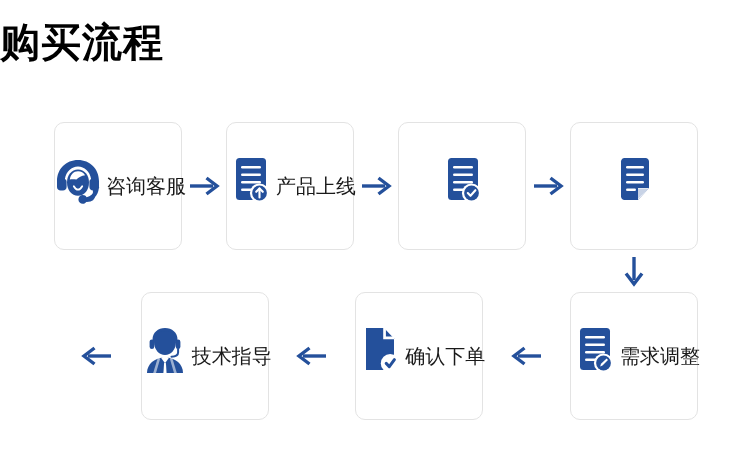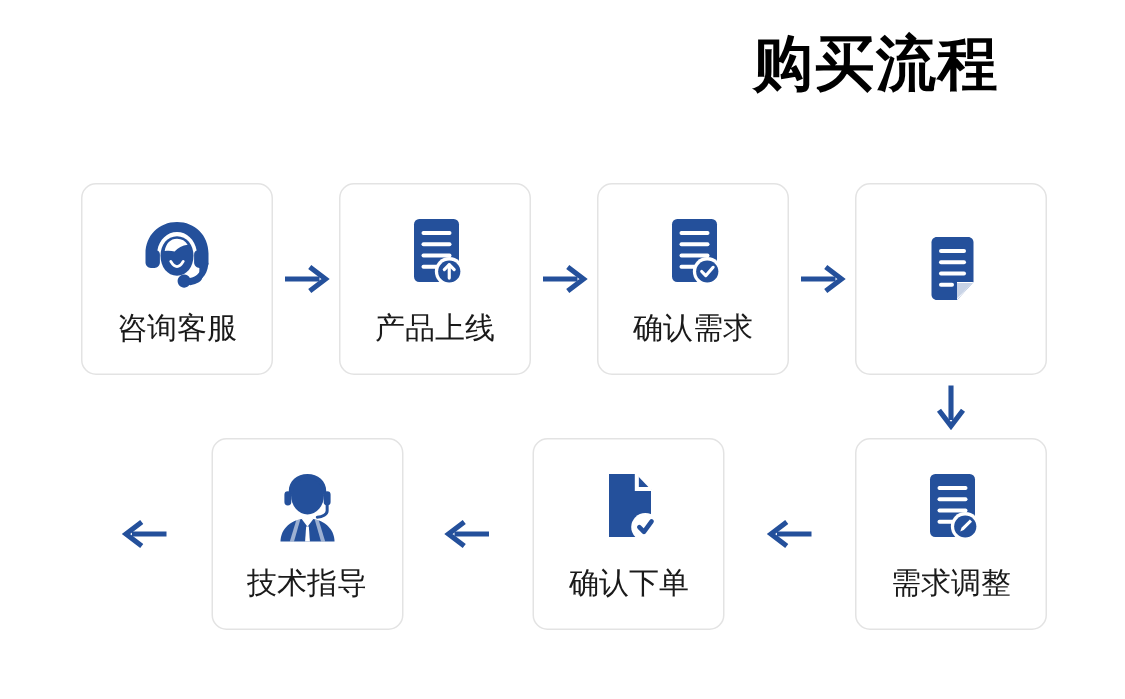--- a/index.html
+++ b/index.html
@@ -19,21 +19,21 @@
     position: relative;
     width: 750px;
     height: 466px;
     box-sizing: border-box;
   }
   .page-title {
     position: absolute;
     top: 14px;
     left: 0;
     width: 666px;
-    text-align: right;
+    text-align: left;
     font-size: 40px;
     line-height: 58px;
     font-weight: bold;
     color: #000000;
     letter-spacing: 1px;
     font-family: Liberation Serif, serif;
   }
   .flow {
     position: absolute;
     top: 118px;
@@ -52,21 +52,21 @@
   .row-bottom { top: 172px; }
 
   .card {
     width: 128px;
     height: 128px;
     box-sizing: border-box;
     border: 1px solid #e3e3e3;
     border-radius: 10px;
     background: #ffffff;
     display: flex;
-    flex-direction: column;
+    flex-direction: row;
     align-items: center;
     justify-content: center;
     flex: 0 0 auto;
   }
   .card-icon {
     height: 58px;
     width: 58px;
     display: flex;
     align-items: center;
     justify-content: center;
@@ -163,21 +163,20 @@
             <rect x="12" y="3" width="30" height="42" rx="3.5" fill="#24509b"></rect>
             <rect x="17" y="11" width="20" height="2.6" rx="1.3" fill="#ffffff"></rect>
             <rect x="17" y="18.5" width="20" height="2.6" rx="1.3" fill="#ffffff"></rect>
             <rect x="17" y="26" width="20" height="2.6" rx="1.3" fill="#ffffff"></rect>
             <rect x="17" y="33.5" width="13" height="2.6" rx="1.3" fill="#ffffff"></rect>
             <circle cx="35.5" cy="38" r="9.6" fill="#ffffff"></circle>
             <circle cx="35.5" cy="38" r="7.4" fill="#24509b"></circle>
             <path d="M31.8 38 L34.5 40.8 L39.4 35.2" stroke="#ffffff" stroke-width="2.1" fill="none" stroke-linecap="round" stroke-linejoin="round"></path>
           </svg>
         </div>
-        <div class="card-label">确认需求</div>
       </div>
 
       <div class="arrow">
         <svg width="32" height="22" viewBox="0 0 32 22">
           <path d="M2 11 L25 11" stroke="#24509b" stroke-width="3.4"></path>
           <path d="M18.5 3 L29 11 L18.5 19" stroke="#24509b" stroke-width="3.4" fill="none"></path>
         </svg>
       </div>
 
       <div class="card">

